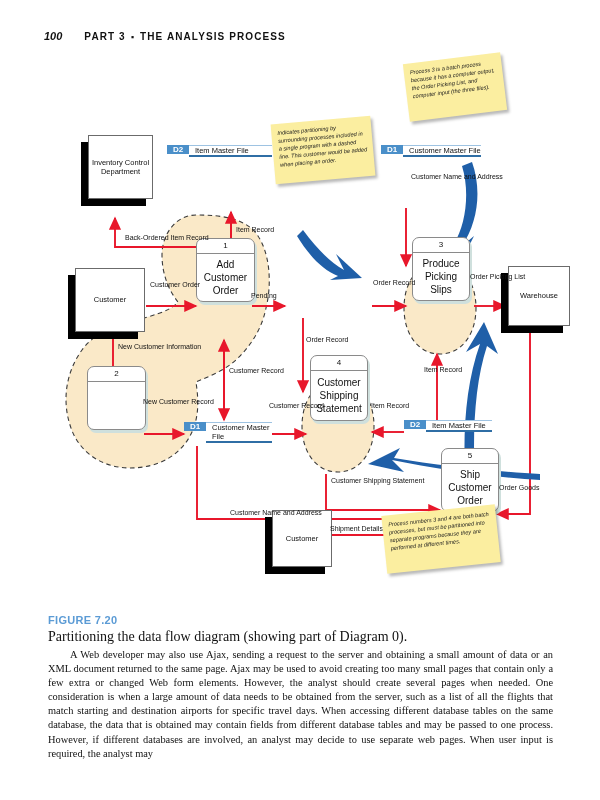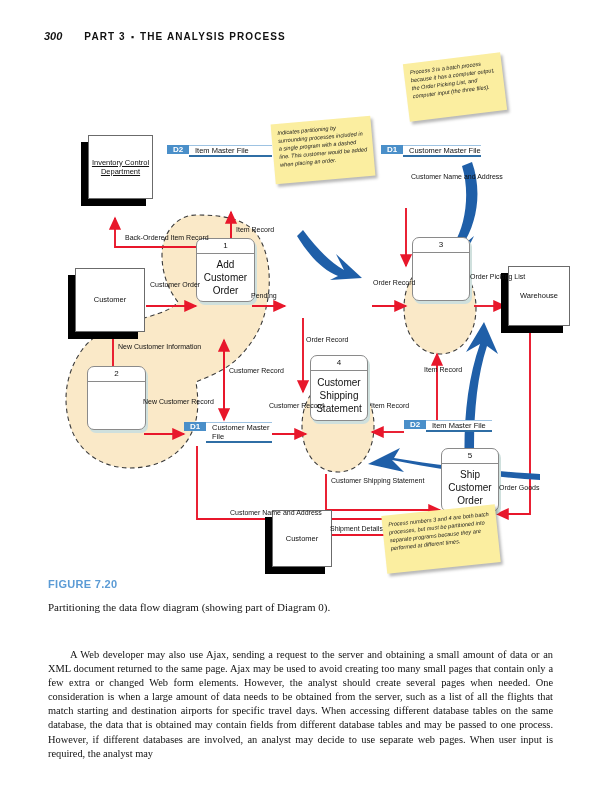--- a/index.html
+++ b/index.html
@@ -69,37 +69,37 @@
     background:#fbeea0;
     box-shadow:2px 3px 3px rgba(0,0,0,.28);
     font-size:5.6px;line-height:1.45;color:#1b1b1b;
     padding:5px 6px;font-style:italic;
   }
 
   
   #figure-caption{position:absolute;left:48px;top:578px;width:520px;}
   #fig-number{
     font-family:"Liberation Sans", sans-serif;font-size:11px;font-weight:bold;
-    color:#5b9bd5;letter-spacing:.3px;
+    color:#5b9bd5;letter-spacing:.3px;margin-top:36px;
   }
   #fig-caption-text{
-    margin-top:11px;font-family:"Liberation Serif", serif;font-size:11px;color:#111;
+    margin-top:3px;font-family:"Liberation Serif", serif;font-size:14px;color:#111;
   }
   
   #body-copy{
     position:absolute;left:48px;top:648px;width:505px;
     font-family:"Liberation Serif", serif;font-size:10.4px;line-height:14.1px;
     color:#111;text-align:justify;text-indent:22px;
   }
 </style>
 </head>
 <body>
 
 <div id="running-head">
-  <span class="folio">300</span><span>PART 3</span><span class="sep">▪</span><span>THE ANALYSIS PROCESS</span>
+  <span class="folio">100</span><span>PART 3</span><span class="sep">▪</span><span>THE ANALYSIS PROCESS</span>
 </div>
 
 <div id="figure-stage">
 
   <svg class="abs" style="left:0;top:0;" width="600" height="530">
     <defs>
       <marker id="ah-red" markerWidth="7" markerHeight="7" refX="6.2" refY="3.2" orient="auto">
         <path d="M0,0 L7,3.2 L0,6.4 z" fill="#e8172b"></path>
       </marker>
     </defs>
@@ -167,21 +167,21 @@
                C466,184 470,152 462,126 Z"></path>
 
       <path d="M471,500 C462,430 460,360 480,304 L466,312 L484,282 L498,314 L487,306
                C470,358 472,430 480,498 Z"></path>
 
       <path d="M540,440 C500,438 440,430 392,420 L404,432 L368,424 L400,408 L394,418
                C442,426 500,432 540,434 Z"></path>
     </g>
   </svg>
 
-  <div class="entity abs" style="left:88px;top:95px;width:63px;height:62px;text-decoration:underline;">
+  <div class="entity abs" style="left:88px;top:95px;width:63px;height:62px;">
     <span>Inventory Control Department</span>
   </div>
 
   <div class="entity abs" style="left:75px;top:228px;width:68px;height:62px;">
     <span>Customer</span>
   </div>
 
   <div class="entity abs" style="left:508px;top:226px;width:60px;height:58px;">
     <span>Warehouse</span>
   </div>
@@ -194,20 +194,21 @@
     <div class="pnum">1</div>
     <div class="pname">Add Customer Order</div>
   </div>
 
   <div class="process abs" style="left:87px;top:326px;width:57px;height:62px;">
     <div class="pnum">2</div>
   </div>
 
   <div class="process abs" style="left:412px;top:197px;width:56px;height:62px;">
     <div class="pnum">3</div>
+    <div class="pname">Produce Picking Slips</div>
   </div>
 
   <div class="process abs" style="left:310px;top:315px;width:56px;height:64px;">
     <div class="pnum">4</div>
     <div class="pname">Customer Shipping Statement</div>
   </div>
 
   <div class="process abs" style="left:441px;top:408px;width:56px;height:62px;">
     <div class="pnum">5</div>
     <div class="pname">Ship Customer Order</div>

